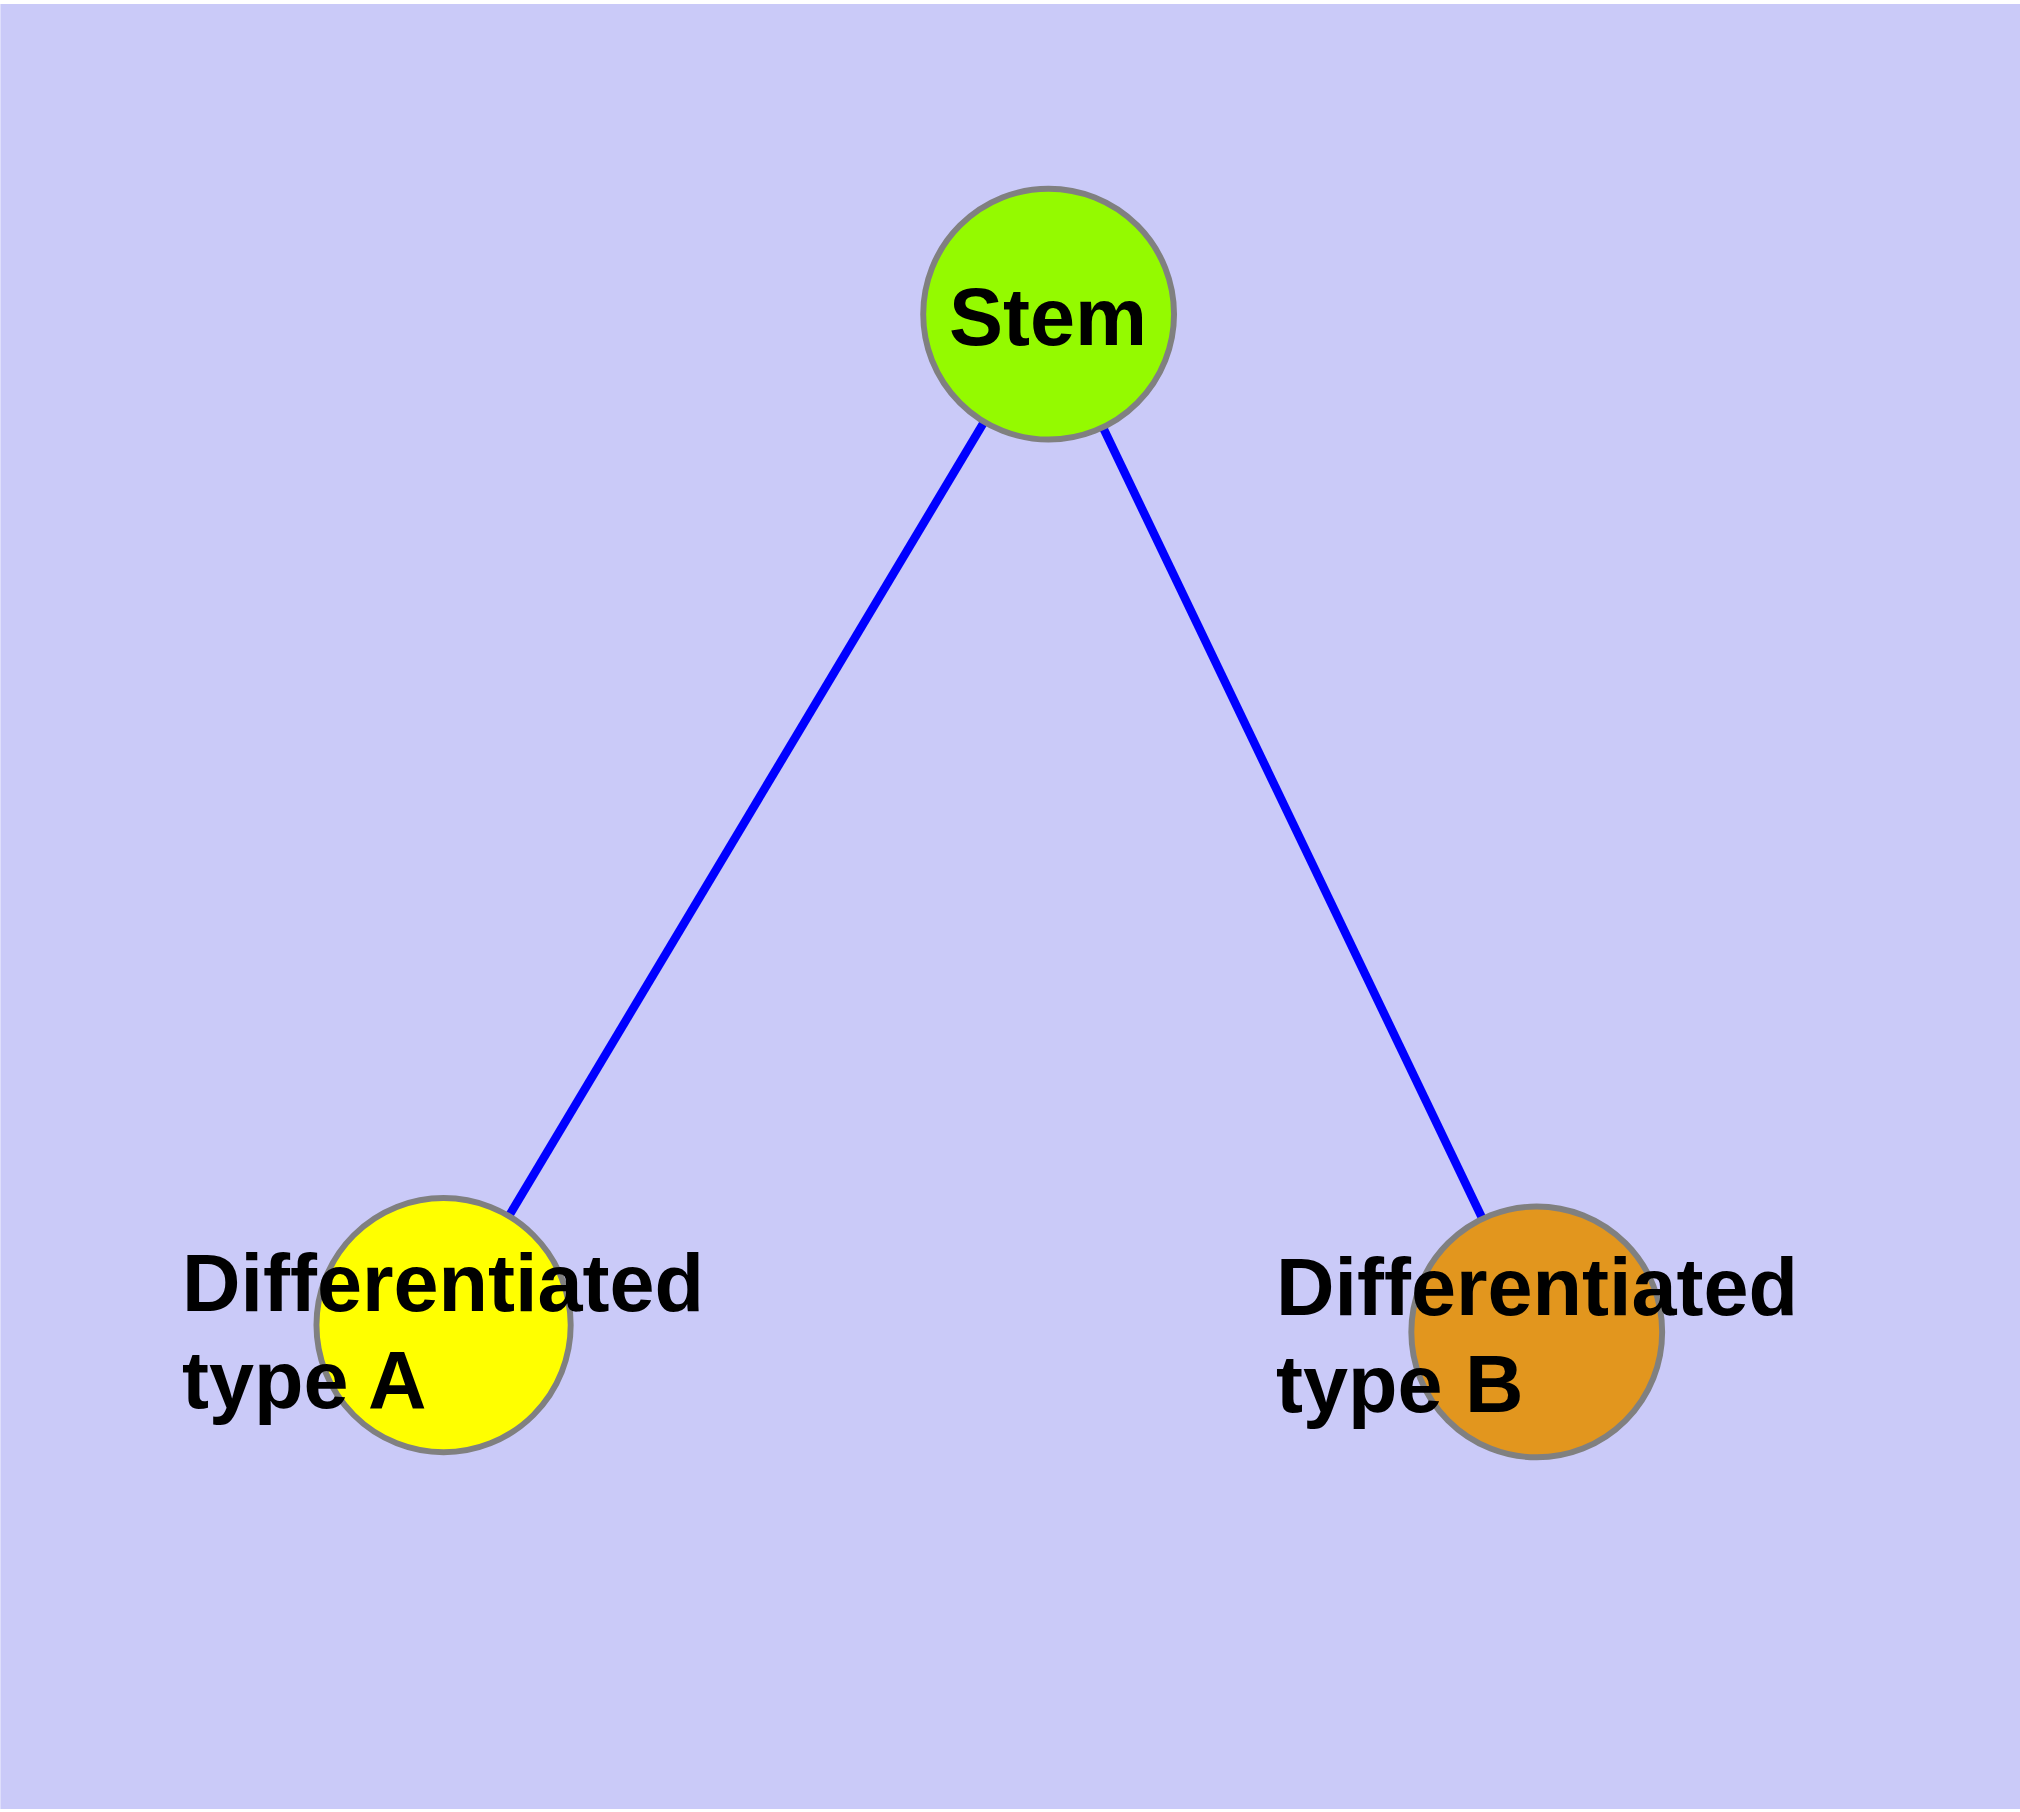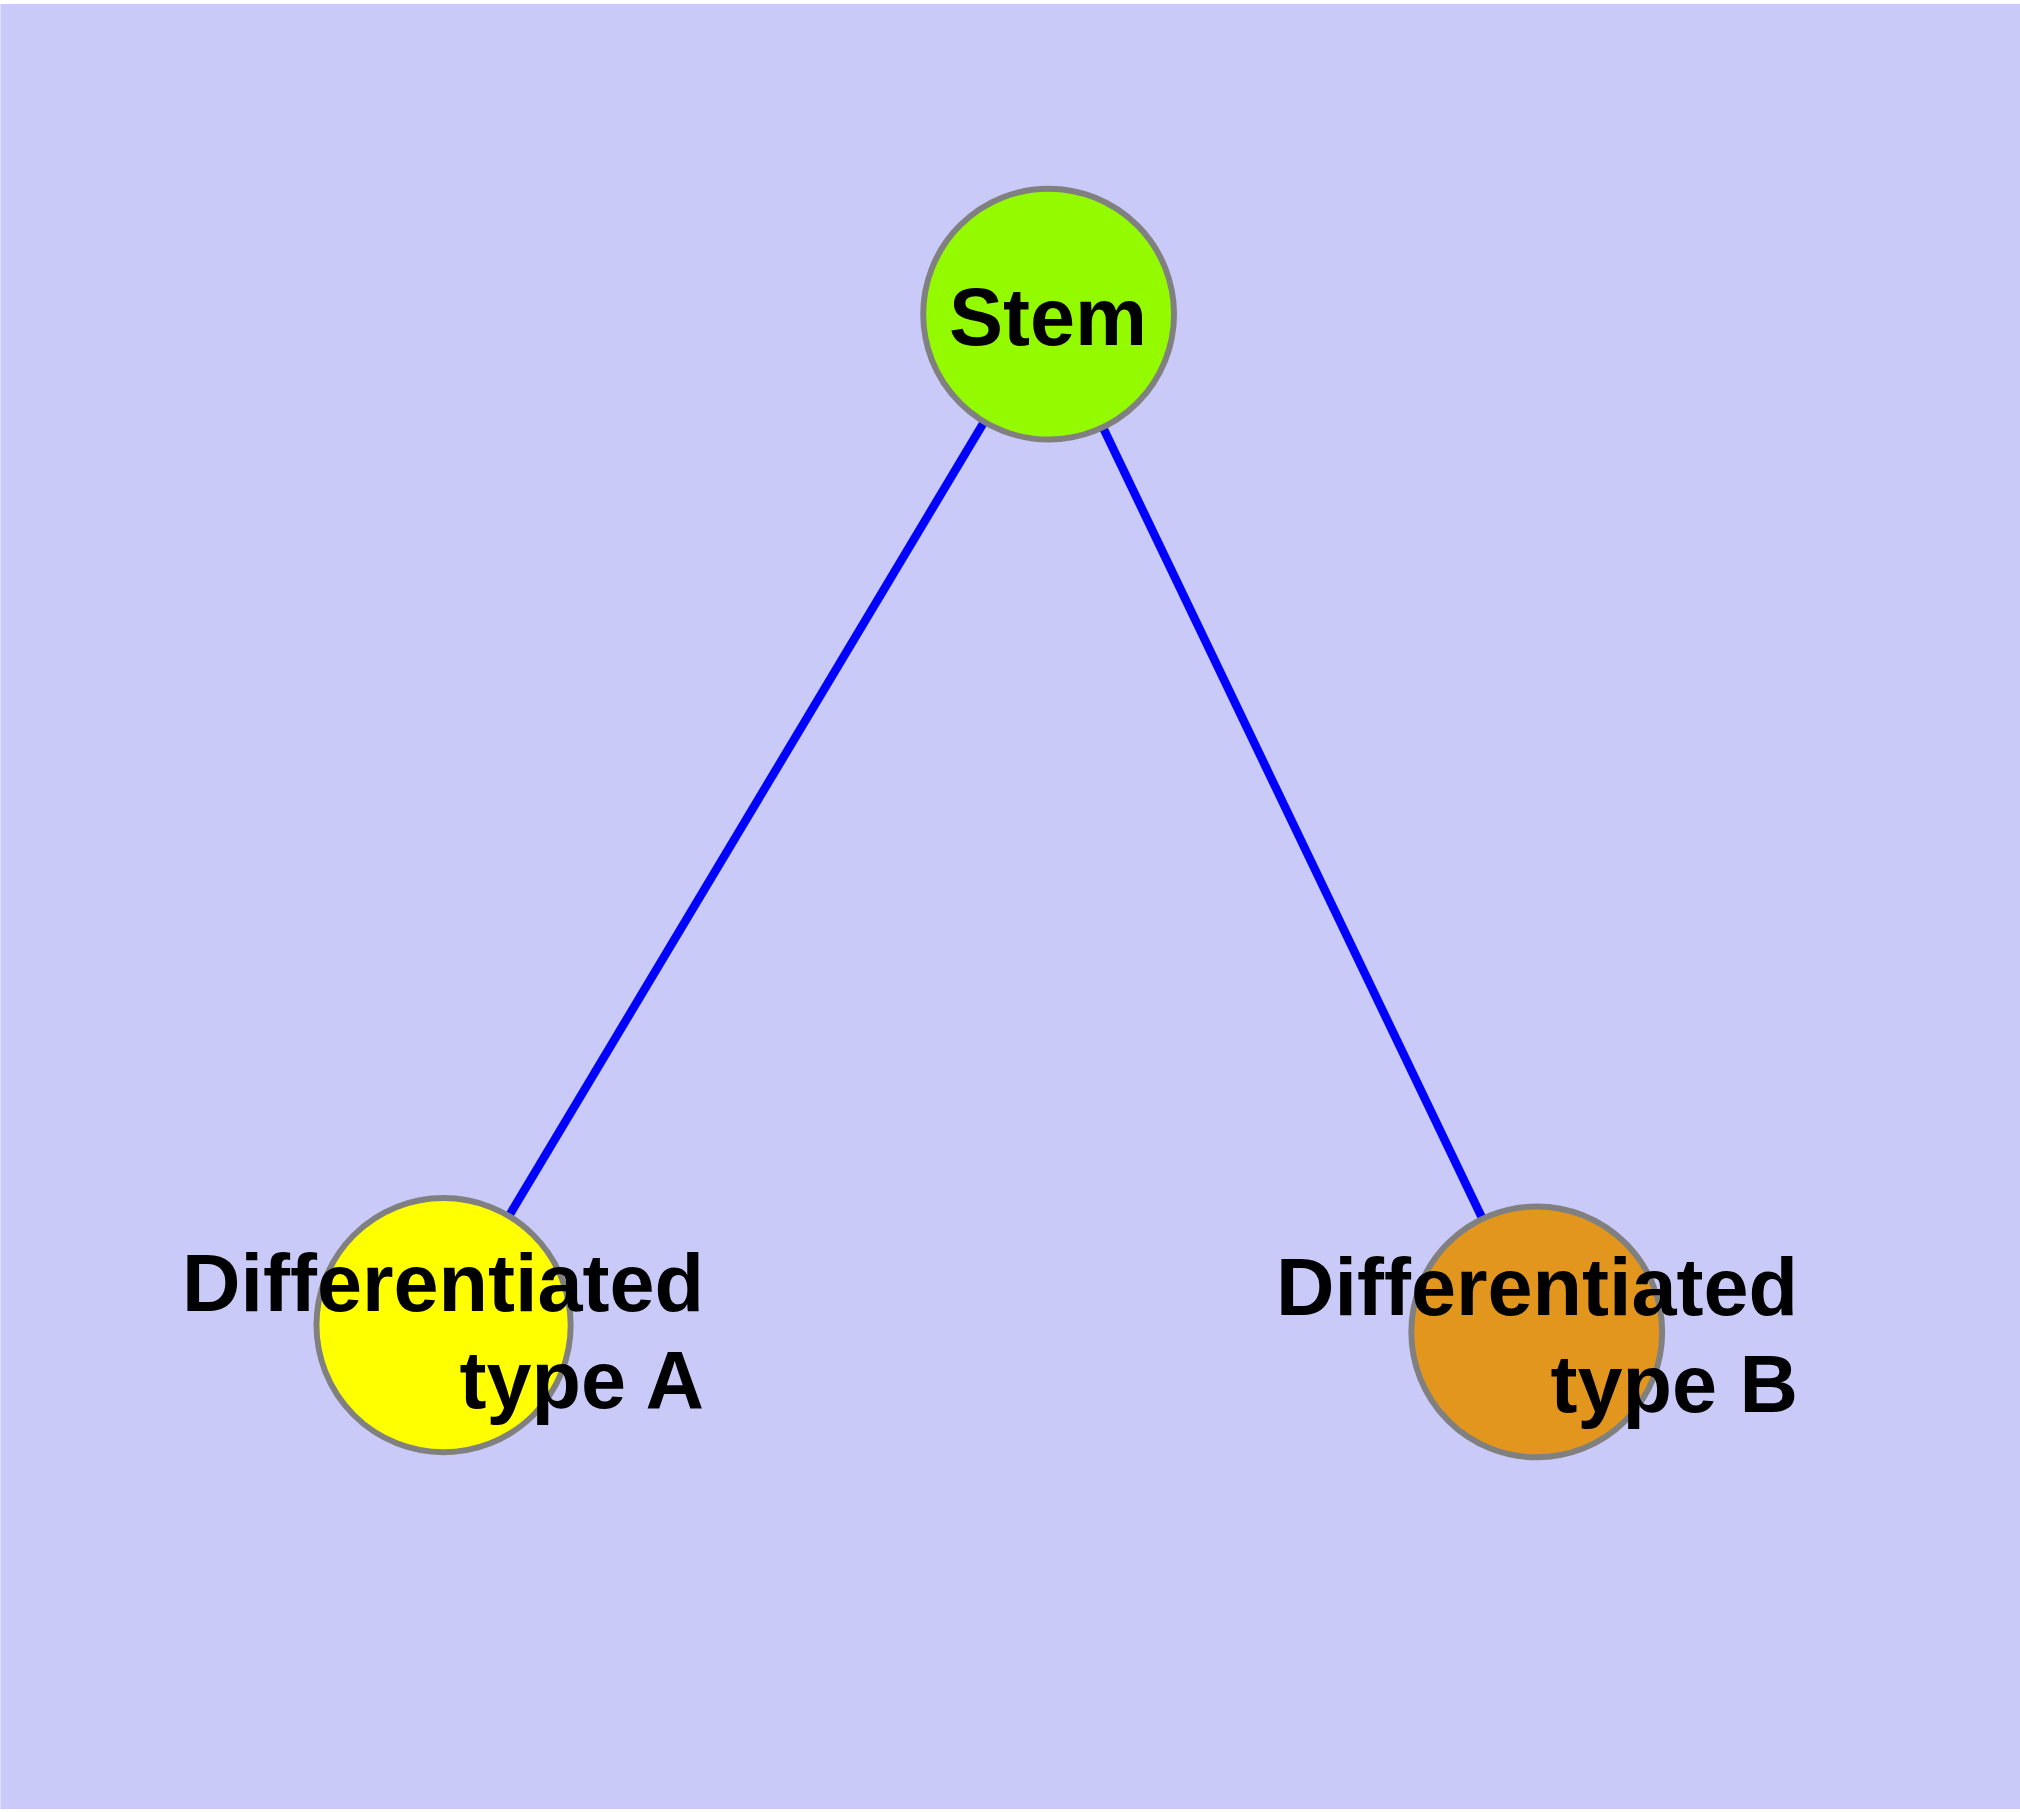--- a/index.html
+++ b/index.html
@@ -30,21 +30,21 @@
     height: 100%;
     display: block;
   }
   .node-label {
     position: absolute;
     transform: translate(-50%, -50%);
     color: #000000;
     font-weight: bold;
     font-size: 81px;
     line-height: 1.2;
-    text-align: right;
+    text-align: left;
     white-space: pre-line;
     letter-spacing: 0px;
   }
   .label-stem   { left: 1048px; top: 314px;  }
   .label-type-a { left: 443px;  top: 1328px; }
   .label-type-b { left: 1537px; top: 1332px; }
 </style>
 </head>
 <body>
 

